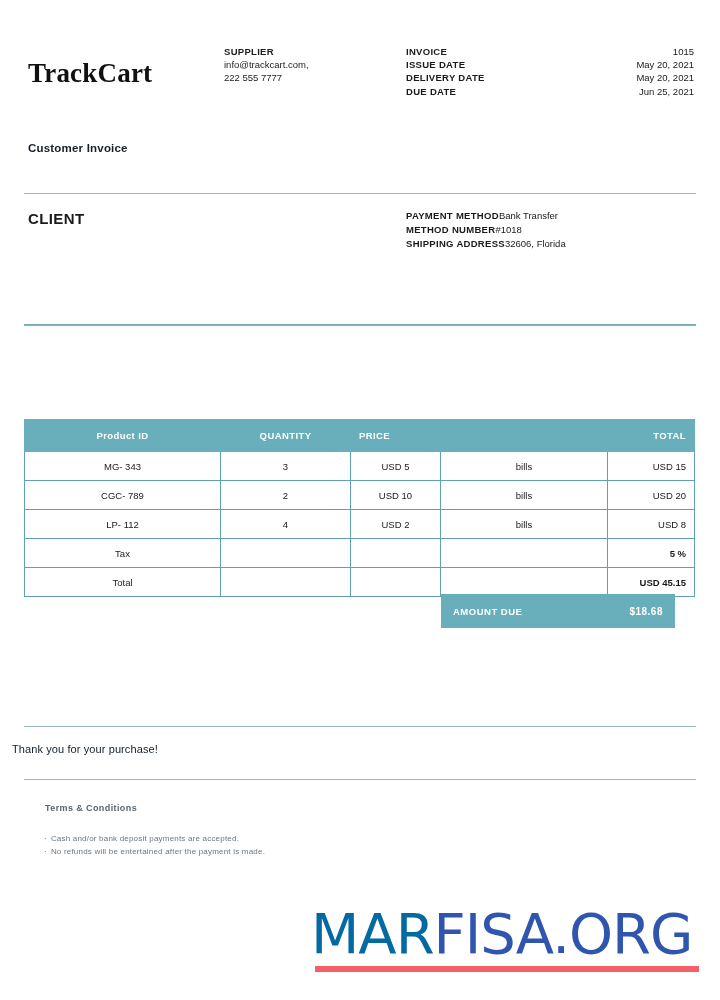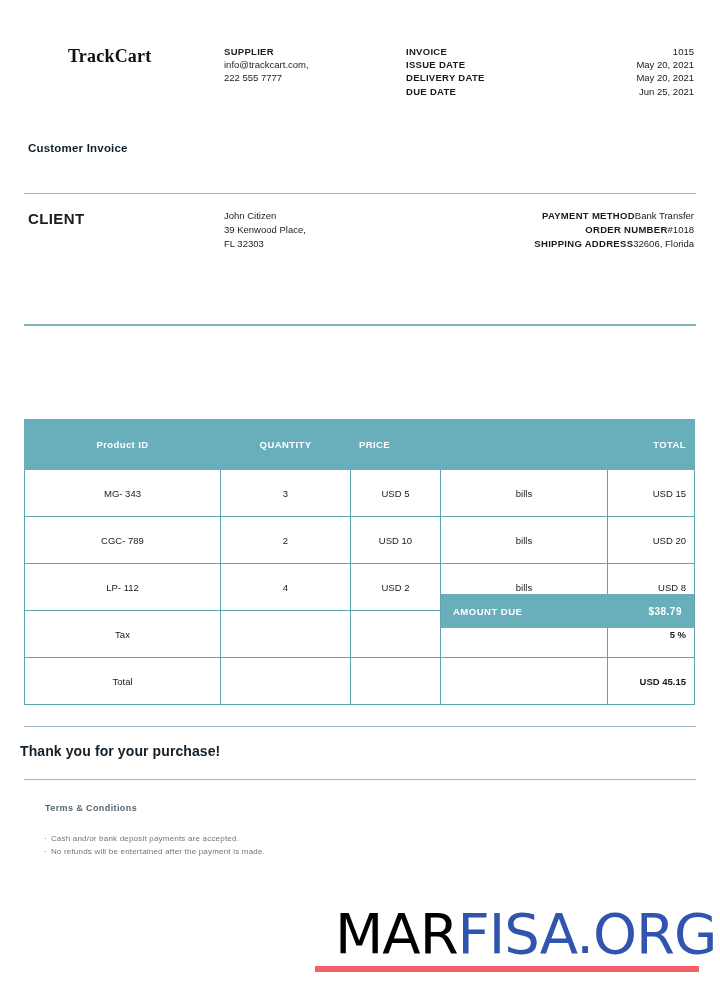--- a/index.html
+++ b/index.html
@@ -26,28 +26,27 @@
   
   .header {
     position: absolute;
     left: 0; top: 38px;
     width: 720px;
     height: 72px;
   }
   .brand {
     position: absolute;
     left: 28px;
-    top: 8px;
+    top: 20px;
     font-family: "Liberation Serif", serif;
     font-weight: bold;
-    font-size: 18px;
+    font-size: 27px;
     letter-spacing: 0.2px;
     color: #111111;
     white-space: nowrap;
-    margin-left: 40px;
   }
   .supplier-block {
     position: absolute;
     left: 224px;
     top: 7px;
     width: 170px;
     font-size: 9.5px;
     line-height: 13.2px;
     color: #1d1d1d;
   }
@@ -125,21 +124,21 @@
     color: #1d1d1d;
   }
   .pay-block {
     position: absolute;
     left: 406px;
     top: 209px;
     width: 288px;
   }
   .pay-row {
     display: flex;
-    justify-content: flex-end;
+    justify-content: flex-start;
     align-items: baseline;
     font-size: 9.5px;
     line-height: 14px;
   }
   .pay-row .p-lbl {
     font-weight: bold;
     letter-spacing: 0.3px;
     white-space: nowrap;
   }
   .pay-row .p-val {
@@ -153,21 +152,21 @@
     left: 24px;
     top: 419px;
     width: 670px;
     border-collapse: collapse;
     table-layout: fixed;
   }
   .items-table th,
   .items-table td {
     border: 1px solid #5fa3b0;
     height: 28px;
-    padding: 9px 8px;
+    padding: 0 8px;
     font-size: 9.5px;
     vertical-align: middle;
   }
   .items-table thead th {
     background: #68afbb;
     color: #ffffff;
     font-weight: bold;
     letter-spacing: 0.4px;
     height: 31px;
     border-color: #68afbb;
@@ -188,42 +187,42 @@
   .items-table tbody td.c-price { text-align: center; }
   .items-table tbody td.c-total { text-align: right; }
   .items-table tbody tr.sum td { font-weight: bold; }
   .items-table tbody tr.sum td.c-a { font-weight: normal; }
 
   
   .amount-due {
     position: absolute;
     left: 441px;
     top: 594px;
-    width: 253px;
+    width: 234px;
     height: 34px;
     background: #68afbb;
     color: #ffffff;
     display: flex;
     align-items: center;
     justify-content: space-between;
     padding: 0 12px;
     box-sizing: border-box;
     font-size: 9.5px;
     font-weight: bold;
     letter-spacing: 0.5px;
   }
   .amount-due .ad-val { font-size: 10px; }
 
   
   .thanks {
     position: absolute;
-    left: 20px;
+    left: 12px;
     top: 743px;
-    font-size: 14px;
-    font-weight: bold;
+    font-size: 11px;
+    font-weight: normal;
     color: #12202b;
     letter-spacing: 0.1px;
   }
   .terms-title {
     position: absolute;
     left: 28px;
     top: 803px;
     font-size: 9px;
     font-weight: bold;
     color: #56656f;
@@ -252,21 +251,21 @@
     width: 390px;
     height: 75px;
   }
   .wm-text {
     font-family: "DejaVu Sans", sans-serif;
     font-size: 56px;
     letter-spacing: -1px;
     line-height: 62px;
     white-space: nowrap;
   }
-  .wm-light { color: #000000; font-weight: normal; margin-left: 24px; }
+  .wm-light { color: #0369a1; font-weight: normal; }
   .wm-bold  { color: #2f55ae; font-weight: normal; }
   .wm-bar {
     position: absolute;
     left: 4px;
     top: 63px;
     width: 384px;
     height: 6px;
     background: #f4606a;
   }
 </style>
@@ -303,33 +302,28 @@
       </div>
     </div>
   </div>
 
   <div class="doc-title">Customer Invoice</div>
 
   <div class="rule r1"></div>
   <div class="rule r2"></div>
 
   <div class="client-label">CLIENT</div>
-  <div class="client-addr">
-    <div>John Citizen</div>
-    <div>39 Kenwood Place,</div>
-    <div>FL 32303</div>
-  </div>
 
   <div class="pay-block">
     <div class="pay-row">
       <span class="p-lbl">PAYMENT METHOD</span>
       <span class="p-val">Bank Transfer</span>
     </div>
     <div class="pay-row">
-      <span class="p-lbl">ORDER NUMBER</span>
+      <span class="p-lbl">METHOD NUMBER</span>
       <span class="p-val">#1018</span>
     </div>
     <div class="pay-row">
       <span class="p-lbl">SHIPPING ADDRESS</span>
       <span class="p-val">32606, Florida</span>
     </div>
   </div>
 
   <table class="items-table">
     <colgroup>
@@ -382,21 +376,21 @@
         <td></td>
         <td></td>
         <td></td>
         <td class="c-total">USD 45.15</td>
       </tr>
     </tbody>
   </table>
 
   <div class="amount-due">
     <span>AMOUNT DUE</span>
-    <span class="ad-val">$38.79</span>
+    <span class="ad-val">$18.68</span>
   </div>
 
   <div class="rule r3"></div>
   <div class="thanks">Thank you for your purchase!</div>
   <div class="rule r4"></div>
   <div class="terms-title">Terms &amp; Conditions</div>
   <div class="terms-list">
     <div>Cash and/or bank deposit payments are accepted.</div>
     <div>No refunds will be entertained after the payment is made.</div>
   </div>

